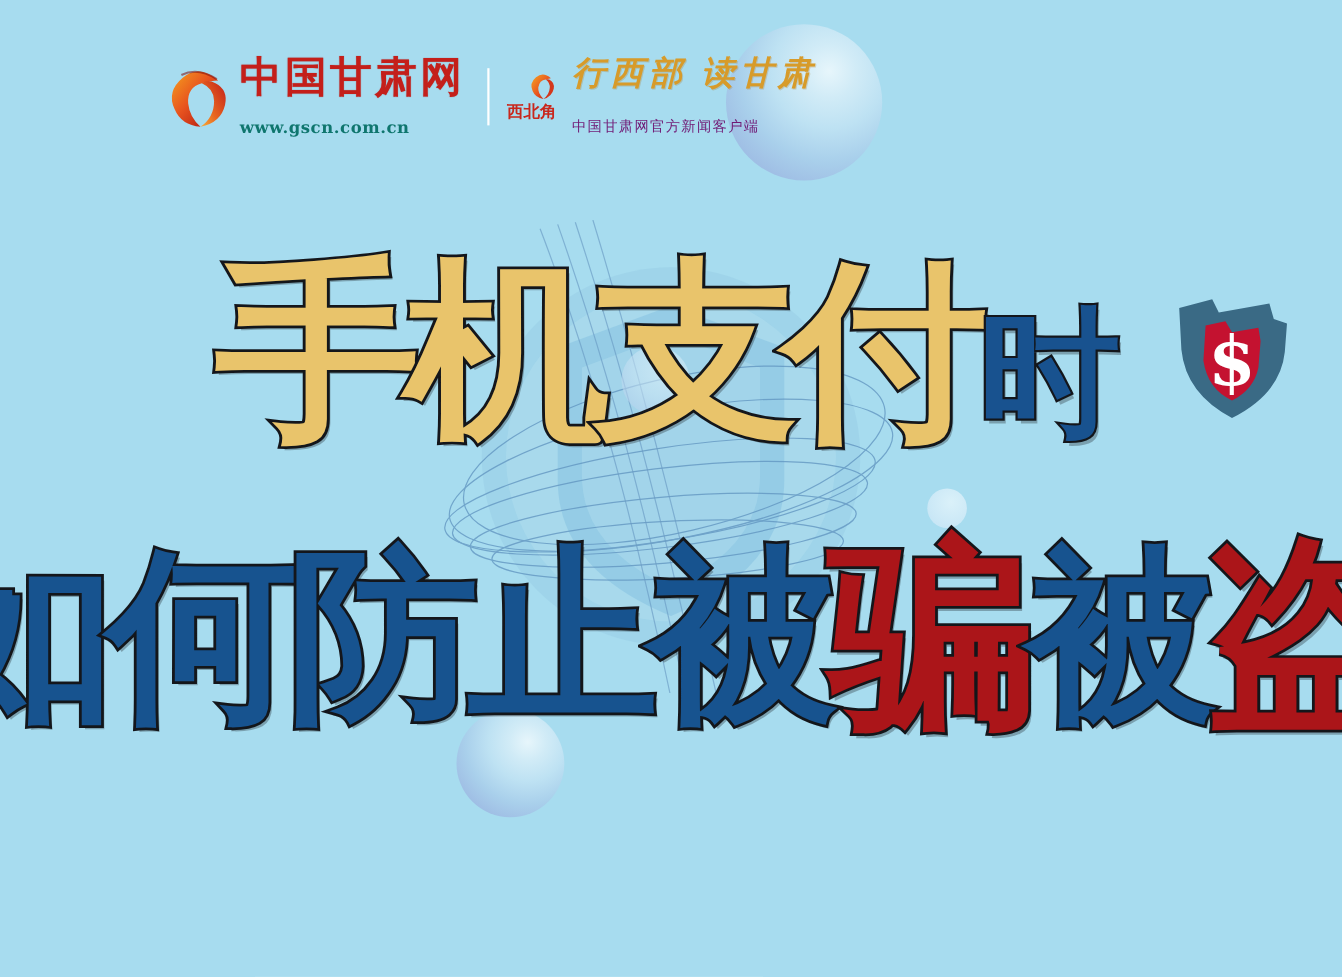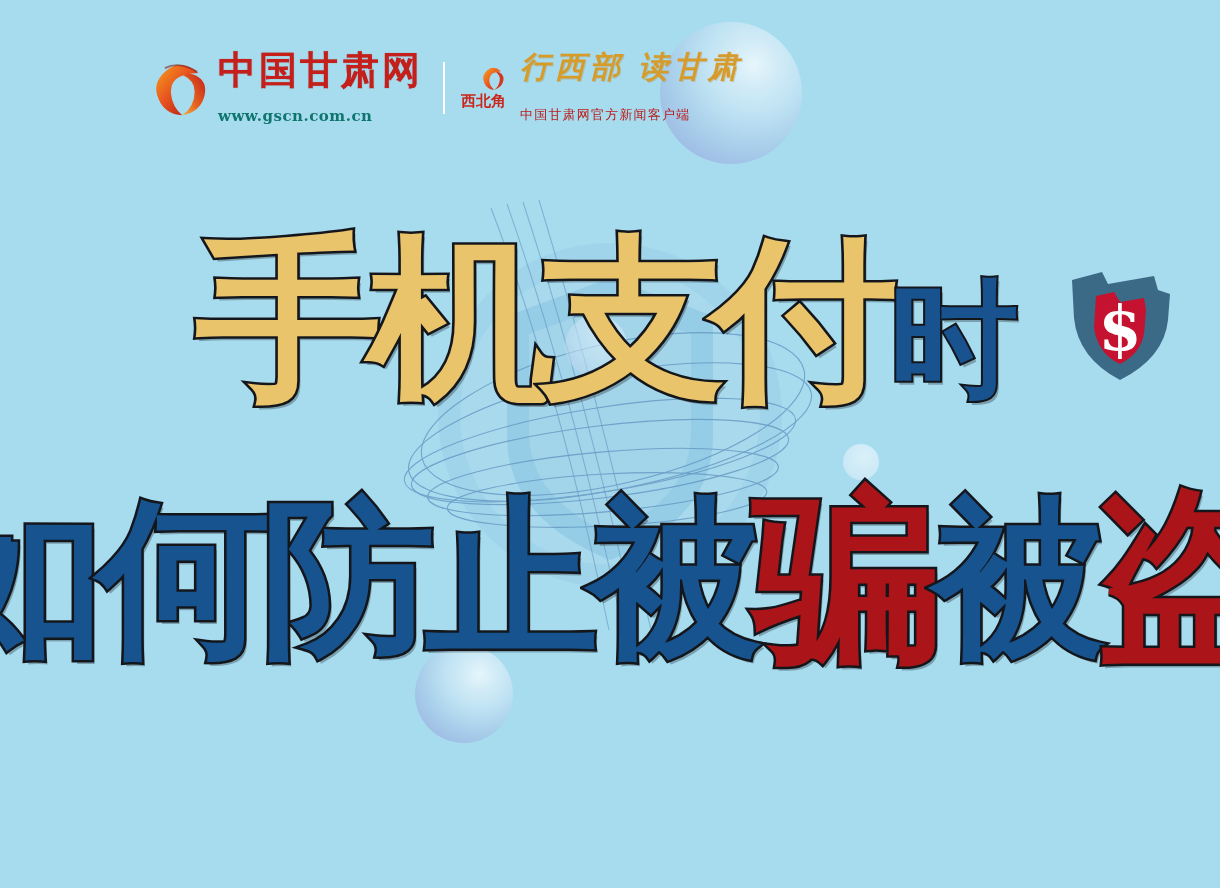--- a/index.html
+++ b/index.html
@@ -126,32 +126,32 @@
     letter-spacing: 0px;
     margin-top: 1px;
   }
 
   .slogan-block {
     display: flex;
     flex-direction: column;
     justify-content: center;
   }
   .slogan {
-    font-family: Liberation Sans, sans-serif;
+    font-family: Liberation Serif, serif;
     font-style: italic;
     font-weight: bold;
     font-size: 30px;
     color: #d79b2a;
     letter-spacing: 5px;
     line-height: 1;
     text-shadow: 1px 1px 0 rgba(170,110,20,.25);
   }
   .sub-slogan {
     font-size: 13px;
-    color: #b91c1c;
+    color: #701a75;
     letter-spacing: 1.2px;
     margin-top: 24px;
   }
 
   
   .headline {
     position: absolute;
     left: 0;
     right: 0;
     pointer-events: none;

